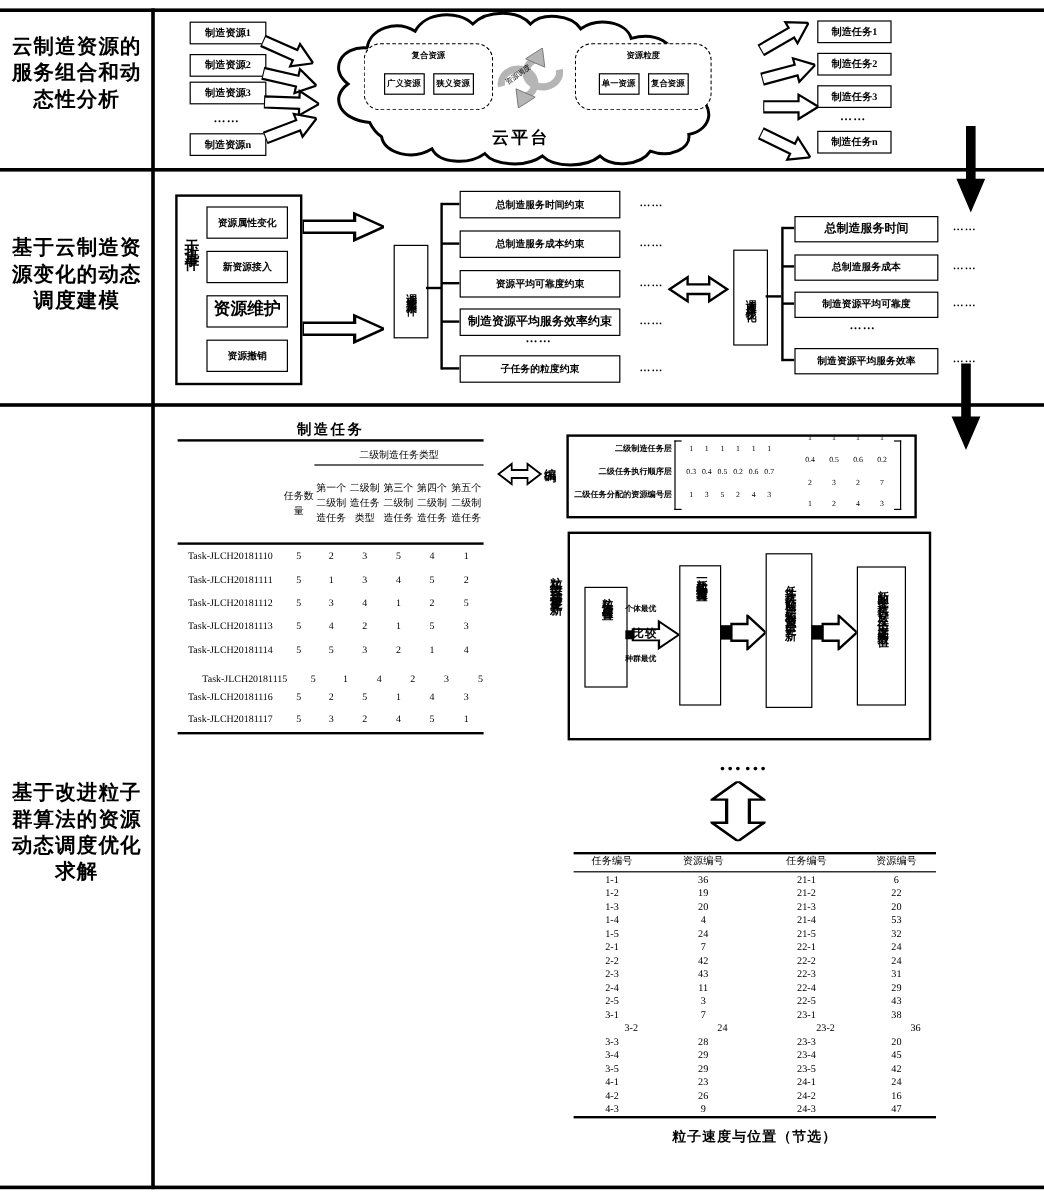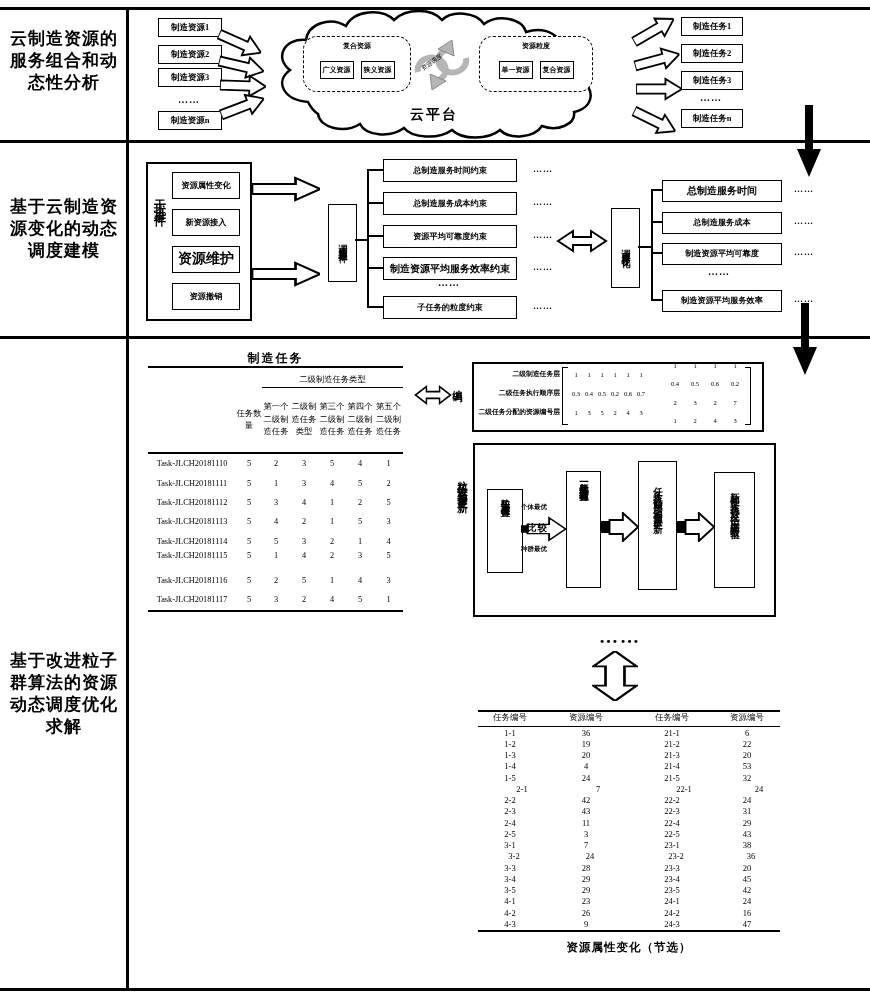--- a/index.html
+++ b/index.html
@@ -225,21 +225,21 @@
       </div>
       <div class="trow" style="position:absolute;left:0;top:165.6px;width:255px;height:19.4px;align-items:center">
         <div class="tcell" style="width:88px">Task-JLCH20181114</div>
         <div class="tcell" style="width:26px">5</div>
         <div class="tcell" style="width:28px">5</div>
         <div class="tcell" style="width:28px">3</div>
         <div class="tcell" style="width:28px">2</div>
         <div class="tcell" style="width:28px">1</div>
         <div class="tcell" style="width:29px">4</div>
       </div>
-      <div class="trow" style="position:absolute;left:0;top:185px;width:255px;height:19.4px;align-items:flex-start">
+      <div class="trow" style="position:absolute;left:12px;top:185px;width:255px;height:19.4px;align-items:flex-end">
         <div class="tcell" style="width:88px">Task-JLCH20181115</div>
         <div class="tcell" style="width:26px">5</div>
         <div class="tcell" style="width:28px">1</div>
         <div class="tcell" style="width:28px">4</div>
         <div class="tcell" style="width:28px">2</div>
         <div class="tcell" style="width:28px">3</div>
         <div class="tcell" style="width:29px">5</div>
       </div>
       <div class="trow" style="position:absolute;left:0;top:204.39999999999998px;width:255px;height:19.4px;align-items:center">
         <div class="tcell" style="width:88px">Task-JLCH20181116</div>
@@ -380,21 +380,21 @@
         <div class="tcell" style="width:88px">4</div>
         <div class="tcell" style="width:84px">21-4</div>
         <div class="tcell" style="width:66px">53</div>
       </div>
       <div class="trow" style="position:absolute;left:0;top:62px;width:302px;height:11.25px;align-items:center">
         <div class="tcell" style="width:64px">1-5</div>
         <div class="tcell" style="width:88px">24</div>
         <div class="tcell" style="width:84px">21-5</div>
         <div class="tcell" style="width:66px">32</div>
       </div>
-      <div class="trow" style="position:absolute;left:12px;top:73.25px;width:302px;height:11.25px;align-items:center">
+      <div class="trow" style="position:absolute;left:0;top:73.25px;width:302px;height:11.25px;align-items:center">
         <div class="tcell" style="width:64px">2-1</div>
         <div class="tcell" style="width:88px">7</div>
         <div class="tcell" style="width:84px">22-1</div>
         <div class="tcell" style="width:66px">24</div>
       </div>
       <div class="trow" style="position:absolute;left:0;top:84.5px;width:302px;height:11.25px;align-items:center">
         <div class="tcell" style="width:64px">2-2</div>
         <div class="tcell" style="width:88px">42</div>
         <div class="tcell" style="width:84px">22-2</div>
         <div class="tcell" style="width:66px">24</div>
@@ -416,21 +416,21 @@
         <div class="tcell" style="width:88px">3</div>
         <div class="tcell" style="width:84px">22-5</div>
         <div class="tcell" style="width:66px">43</div>
       </div>
       <div class="trow" style="position:absolute;left:0;top:129.5px;width:302px;height:11.25px;align-items:center">
         <div class="tcell" style="width:64px">3-1</div>
         <div class="tcell" style="width:88px">7</div>
         <div class="tcell" style="width:84px">23-1</div>
         <div class="tcell" style="width:66px">38</div>
       </div>
-      <div class="trow" style="position:absolute;left:4px;top:140.75px;width:302px;height:11.25px;align-items:flex-start">
+      <div class="trow" style="position:absolute;left:16px;top:140.75px;width:302px;height:11.25px;align-items:flex-start">
         <div class="tcell" style="width:64px">3-2</div>
         <div class="tcell" style="width:88px">24</div>
         <div class="tcell" style="width:84px">23-2</div>
         <div class="tcell" style="width:66px">36</div>
       </div>
       <div class="trow" style="position:absolute;left:0;top:152px;width:302px;height:11.25px;align-items:center">
         <div class="tcell" style="width:64px">3-3</div>
         <div class="tcell" style="width:88px">28</div>
         <div class="tcell" style="width:84px">23-3</div>
         <div class="tcell" style="width:66px">20</div>
@@ -460,21 +460,21 @@
         <div class="tcell" style="width:66px">16</div>
       </div>
       <div class="trow" style="position:absolute;left:0;top:208.25px;width:302px;height:11.25px;align-items:center">
         <div class="tcell" style="width:64px">4-3</div>
         <div class="tcell" style="width:88px">9</div>
         <div class="tcell" style="width:84px">24-3</div>
         <div class="tcell" style="width:66px">47</div>
       </div>
       <div class="ln" style="left:0;top:220px;width:302px;height:1.5px"></div>
     </div>
-  <div class="caption" style="left:478px;top:940px;width:302px">资源属性变化（节选）</div>
+  <div class="caption" style="left:478px;top:940px;width:302px">粒子速度与位置（节选）</div>
 
 <div class="ln" style="left:0px;top:7px;width:870px;height:3px"></div>
     <div class="ln" style="left:0px;top:140px;width:870px;height:3px"></div>
     <div class="ln" style="left:0px;top:336px;width:870px;height:3px"></div>
     <div class="ln" style="left:0px;top:988px;width:870px;height:3px"></div>
     <div class="ln" style="left:126px;top:7px;width:3px;height:984px"></div>
     <svg class="abs" style="left:219px;top:22px;transform:rotate(24deg);transform-origin:0 50%" width="46" height="24" viewBox="0 0 50 26" preserveAspectRatio="none">
       <use href="#harrow"></use>
     </svg>
     <svg class="abs" style="left:219px;top:49px;transform:rotate(13deg);transform-origin:0 50%" width="46" height="24" viewBox="0 0 50 26" preserveAspectRatio="none">

